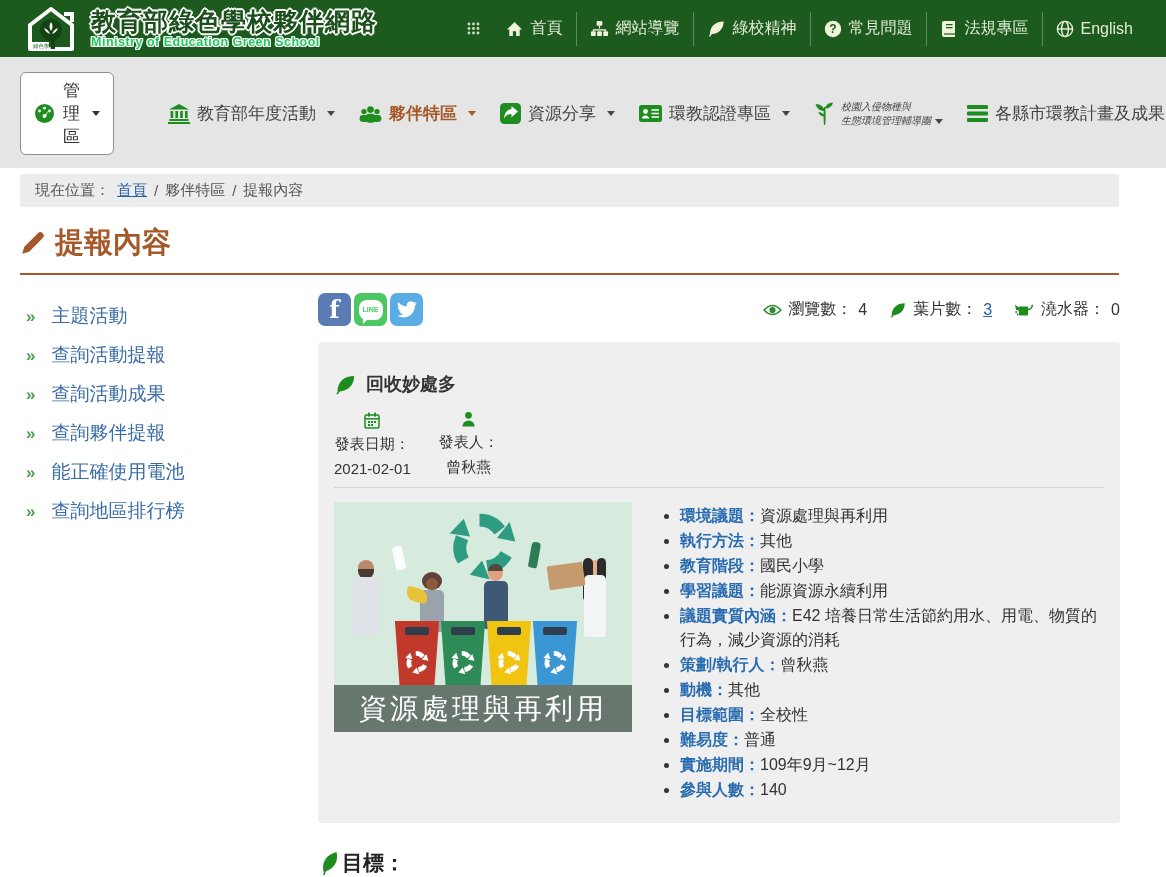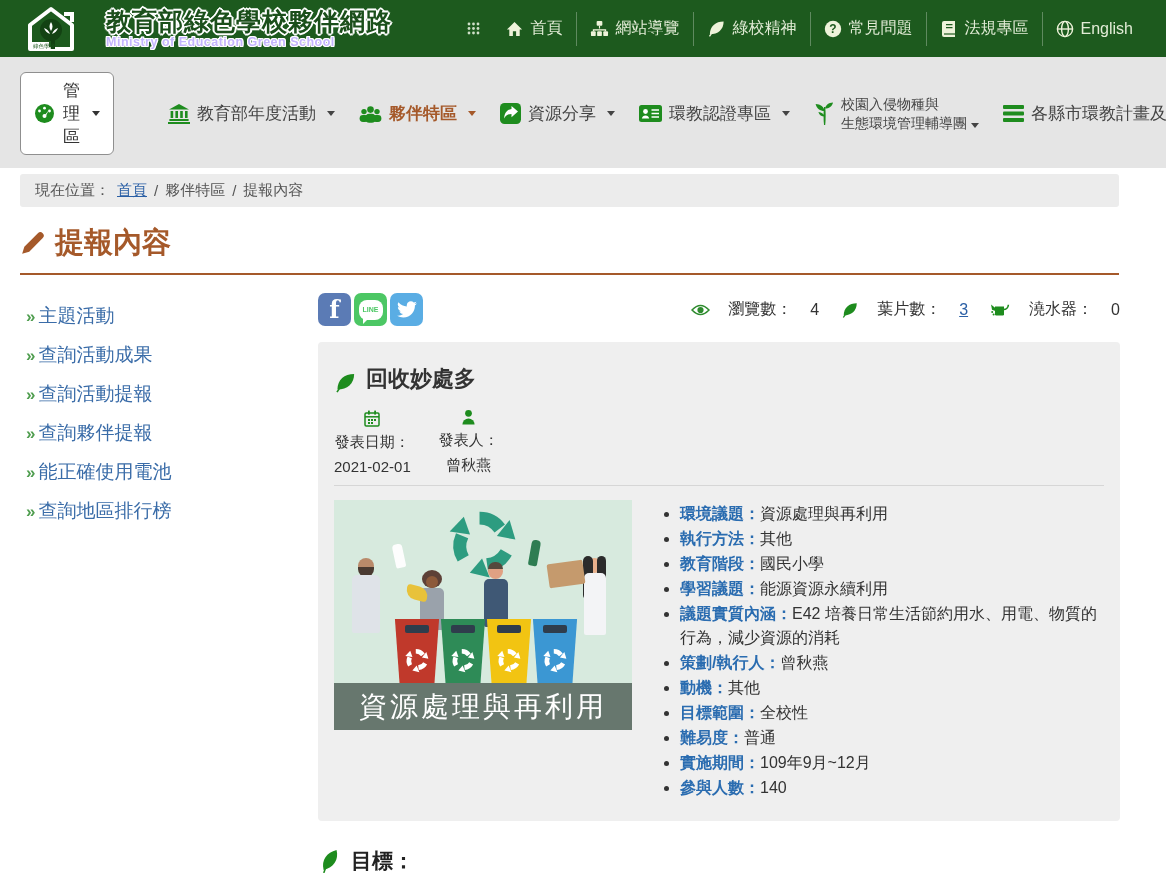--- a/index.html
+++ b/index.html
@@ -2,76 +2,76 @@
 <html><head>
 <meta charset="utf-8">
 <style>
   * { box-sizing: border-box; margin: 0; padding: 0; }
   html,body { width:1166px; background:#fff; font-family:"Liberation Sans","DejaVu Sans",sans-serif; color:#333; }
   body { height:877px; overflow:hidden; }
   a { text-decoration:none; }
 
   
   .header { height:57px; background:#1d5a1e; display:flex; align-items:center; padding:0 20px; }
-  .brand { display:flex; align-items:center; gap:24px; }
+  .brand { display:flex; align-items:center; gap:9px; }
   .brand-text .brand-title {
     font-size:25px; font-weight:bold; color:#1b4f1b; letter-spacing:1px; line-height:1.05;
     text-shadow:-2px 0 #fff,2px 0 #fff,0 -2px #fff,0 2px #fff,-1px -1px #fff,1px 1px #fff,-1px 1px #fff,1px -1px #fff;
   }
   .brand-text .brand-sub {
-    font-size:12.5px; font-weight:bold; color:#c4b5fd; letter-spacing:.5px;
+    font-size:12.5px; font-weight:bold; color:#22c55e; letter-spacing:.5px;
     text-shadow:-1px 0 #fff,1px 0 #fff,0 -1px #fff,0 1px #fff,-1px -1px #fff,1px 1px #fff,-1px 1px #fff,1px -1px #fff;
   }
   .top-nav { margin-left:auto; display:flex; align-items:center; }
   .dots-icon { margin-right:12px; display:flex; }
   .top-nav-item { display:flex; align-items:center; gap:7px; padding:0 13px; height:34px; color:#e2ecd6; font-size:16px; cursor:pointer; }
   .top-nav-item + .top-nav-item { border-left:1px solid #5f8a5f; }
 
   
   .menubar { display:flex; align-items:center; padding:15px 20px 13px; background:#e5e5e5; }
   .admin-btn { display:flex; align-items:center; gap:8px; border:1px solid #8f8f8f; border-radius:6px; background:#fff; padding:6px 13px; font-size:17px; color:#333; cursor:pointer; font-family:inherit; }
   .menu-items { display:flex; align-items:center; gap:24px; margin-left:54px; }
   .menu-item { display:flex; align-items:center; gap:7px; font-size:17px; color:#444; cursor:pointer; white-space:nowrap; }
   .menu-item.active { color:#a5592a; font-weight:bold; }
-  .menu-item.two-line { font-size:14px; line-height:1.35; }
+  .menu-item.two-line { font-size:10px; line-height:1.35;font-style:italic; }
   .two-line .lines { text-align:left; }
   .caret { width:0; height:0; border-left:4px solid transparent; border-right:4px solid transparent; border-top:5px solid currentColor; display:inline-block; margin-left:4px; }
 
   
   .breadcrumb { margin:6px 47px 0 20px; background:#ececec; border-radius:3px; padding:7px 15px; font-size:15px; color:#555; display:flex; gap:7px; align-items:center; }
   .breadcrumb a { color:#2a5fa5; text-decoration:underline; }
 
   
   .page-title { margin:16px 20px 0; display:flex; align-items:center; gap:9px; color:#a5592a; font-size:29px; font-weight:bold; }
   .title-rule { height:2px; background:#a5592a; margin:10px 47px 0 20px; }
 
   
   .content { display:flex; margin:18px 46px 0 20px; }
   .sidebar { width:298px; flex-shrink:0; padding-top:10px; }
-  .sidebar a { display:flex; align-items:baseline; gap:3px; font-size:19px; color:#3a6ca8; margin:0 0 13px 6px; }
+  .sidebar a { display:flex; align-items:baseline; gap:16px; font-size:19px; color:#3a6ca8; margin:0 0 13px 6px; }
   .chev { color:#4f9d4f; font-weight:bold; font-size:17px; }
   .chev::before { content:"»"; }
   .main { flex:1; }
 
   
   .share-row { display:flex; align-items:center; justify-content:space-between; margin-bottom:16px; }
   .share { display:flex; gap:3px; }
   .share .sbtn { width:33px; height:33px; border-radius:7px; display:flex; align-items:center; justify-content:center; cursor:pointer; }
   .sbtn.fb { background:#5b7bb5; color:#fff; font-size:24px; font-weight:bold; font-family:"DejaVu Serif",serif; }
   .sbtn.line { background:#4cc764; position:relative; }
   .line-bubble { width:24px; height:20px; background:#fff; border-radius:8px; display:flex; align-items:center; justify-content:center; font-size:7px; font-weight:bold; color:#4cc764; position:relative; }
   .line-bubble::after { content:""; position:absolute; left:4px; bottom:-4px; border:4px solid transparent; border-top-color:#fff; border-left-color:#fff; }
   .sbtn.tw { background:#5aade4; }
   .stats { display:flex; align-items:center; gap:22px; font-size:16px; color:#333; }
-  .stat { display:flex; align-items:center; gap:18px; }
+  .stat { display:flex; align-items:center; gap:6px; }
   .stat a { color:#2a5fa5; text-decoration:underline; }
 
   
   .panel { background:#efefef; border-radius:4px; padding:16px 16px 20px; }
-  .article-title { display:flex; align-items:flex-end; gap:9px; font-size:22px; font-weight:bold; color:#333; padding:6px 0 2px; }
+  .article-title { display:flex; align-items:center; gap:9px; font-size:18px; font-weight:bold; color:#333; padding:6px 0 2px;margin-top:8px; }
   .meta { display:flex; align-items:center; gap:28px; font-size:15px; color:#333; margin:13px 0 10px; }
   .meta .m { display:flex; align-items:center; gap:6px;flex-direction:column; }
   .divider { height:1px; background:#d6d6d6; margin:2px 0 14px; }
   .panel-body { display:flex; gap:26px; }
 
   
   .illus { width:298px; height:230px; background:#d7eade; position:relative; overflow:hidden; flex-shrink:0; }
   .recycle-big { position:absolute; left:50%; top:6px; transform:translateX(-50%); color:#2d9c80; }
   .person { position:absolute; }
   .head { border-radius:50%; position:absolute; }
@@ -81,21 +81,21 @@
   .bin svg { color:#fff; }
   .illus-caption { position:absolute; left:0; right:0; bottom:0; height:47px; background:rgba(88,102,94,.88); color:#fff; font-size:28px; letter-spacing:3px; display:flex; align-items:center; justify-content:center; }
 
   
   ul.details { list-style:disc; padding-left:22px; font-size:16px; line-height:24px; color:#333; margin-top:2px; width:446px; }
   ul.details li { margin-bottom:1px; }
   ul.details .lbl { color:#2a6cb0; font-weight:bold; }
 
   
   .goals { margin-top:26px; }
-  .goal-title { display:flex; align-items:center; gap:9px; font-size:21px; font-weight:bold; color:#222; }
+  .goal-title { display:flex; align-items:center; font-size:21px; font-weight:bold; color:#222; }
   .goal-list { margin:14px 0 0 2px; font-size:15px; line-height:24.5px; color:#333; font-family:"DejaVu Sans Mono",monospace; }
 
   svg { display:block; }
   .hidden-defs { position:absolute; width:0; height:0; overflow:hidden; }
 </style>
 </head>
 <body>
 
 <svg class="hidden-defs" aria-hidden="true">
   <defs>
@@ -332,25 +332,25 @@
 <div class="title-rule"></div>
 
 <div class="content">
   <aside class="sidebar">
     <a>
         <span class="chev"></span>
         <span>主題活動</span>
       </a>
     <a>
         <span class="chev"></span>
-        <span>查詢活動成果</span>
+        <span>查詢活動提報</span>
       </a>
     <a>
         <span class="chev"></span>
-        <span>查詢活動提報</span>
+        <span>查詢活動成果</span>
       </a>
     <a>
         <span class="chev"></span>
         <span>查詢夥伴提報</span>
       </a>
     <a>
         <span class="chev"></span>
         <span>能正確使用電池</span>
       </a>
     <a>

